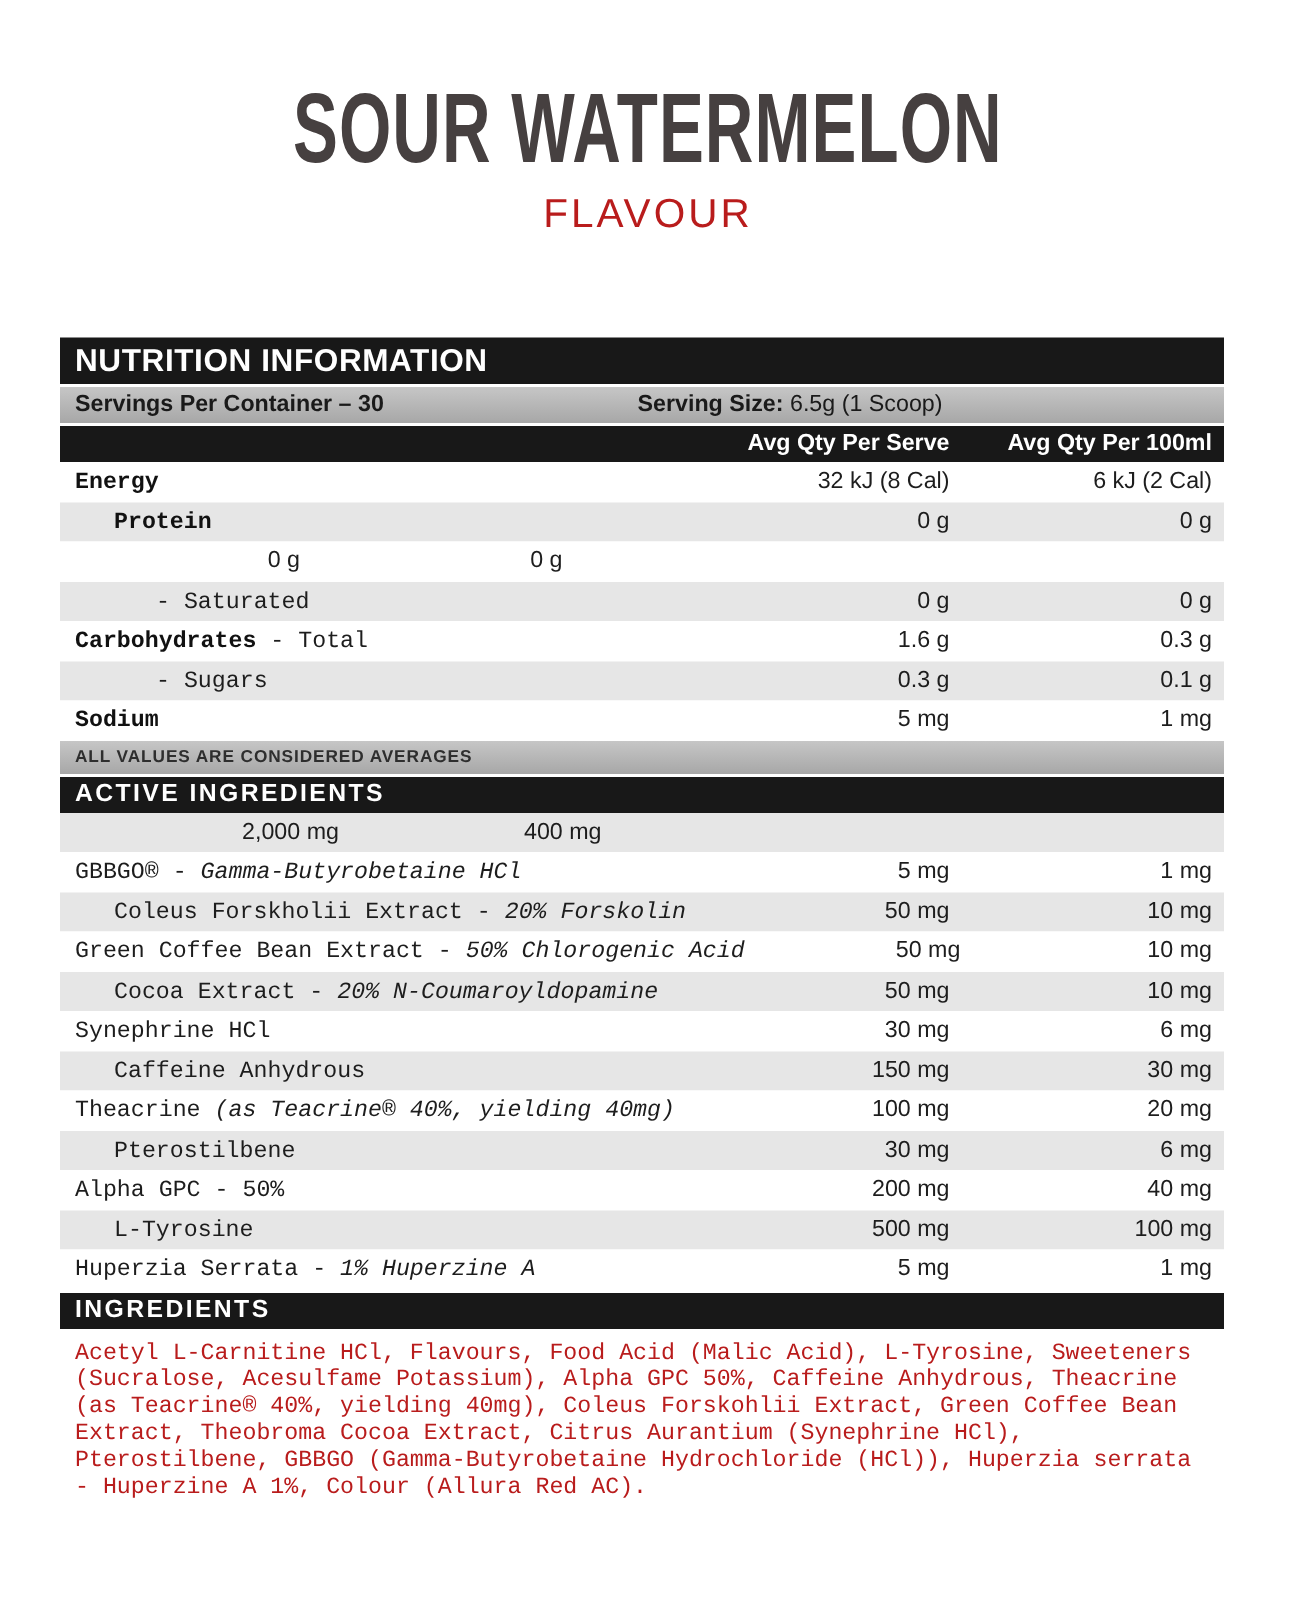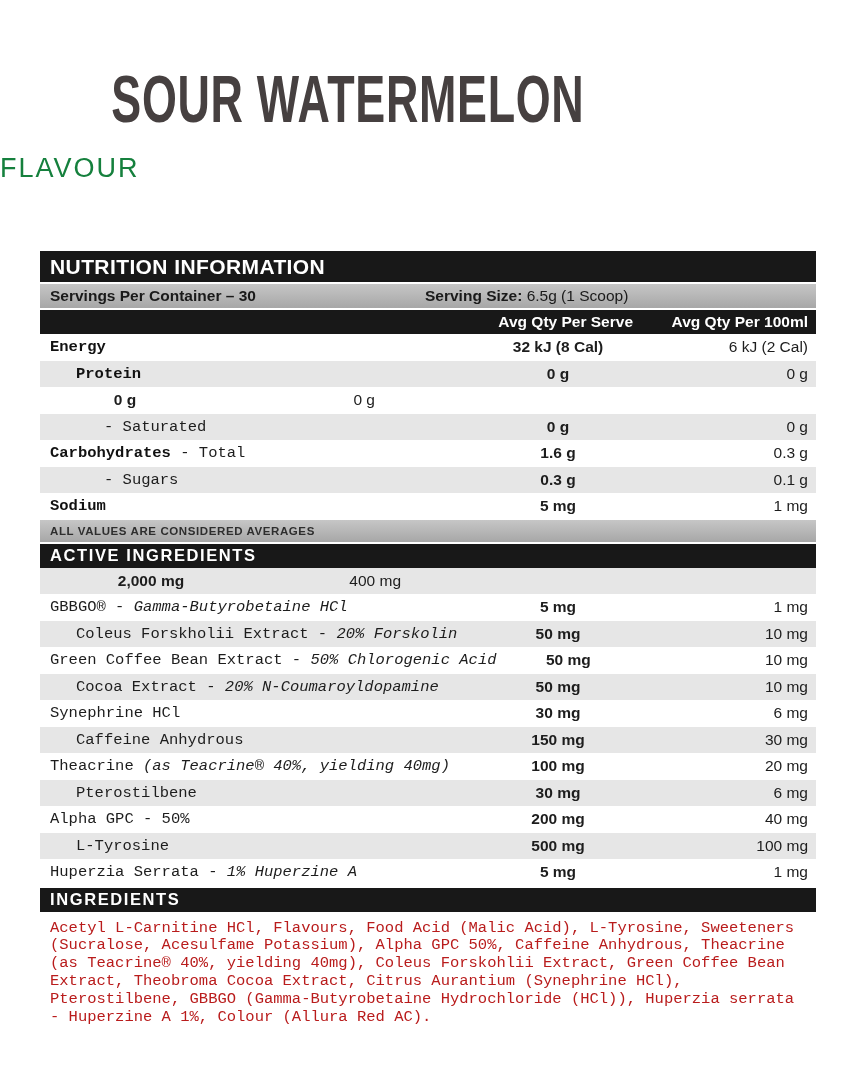--- a/index.html
+++ b/index.html
@@ -1,29 +1,29 @@
 <!DOCTYPE html>
 <html><head>
 <meta charset="utf-8">
 <style>
   html,body{margin:0;padding:0;}
   body{
     width:864px;height:1080px;background:#ffffff;
     font-family:"Liberation Sans", sans-serif;
     color:#1d1d1d;overflow:hidden;
   }
-  .brand{width:864px;padding-top:66px;}
+  .brand{width:864px;text-align:center;padding-top:52px;}
   .brand-title{
     display:inline-block;font-size:66px;font-weight:800;line-height:1;
     color:#464040;transform:scaleX(0.68);transform-origin:50% 50%;
     white-space:nowrap;letter-spacing:1px;
   }
   .brand-sub{
-    margin-top:21px;font-size:27px;font-weight:400;letter-spacing:2px;
-    color:#15803d;
+    margin-top:9px;font-size:27px;font-weight:400;letter-spacing:2px;
+    color:#b91c1c;
   }
   .label{width:776px;margin:67px 0 0 40px;}
   .bar-black{background:#181818;color:#ffffff;font-weight:700;}
   .nutri-header{
     height:31px;line-height:31px;font-size:21px;padding-left:10px;
     letter-spacing:0.4px;margin-bottom:2px;
   }
   .servings{
     height:24px;background:linear-gradient(#c6c6c6,#a7a7a7);
     display:flex;align-items:center;font-size:15.5px;color:#1a1a1a;
@@ -39,21 +39,21 @@
   .colhead .c1{width:150px;text-align:right;font-weight:700;}
   .colhead .c2{width:175px;text-align:right;font-weight:700;}
   .row{
     height:26.5px;display:flex;align-items:center;font-size:15.5px;
     padding:0 8px 0 10px;color:#1d1d1d;background:#ffffff;
   }
   .row.shade{background:#e6e6e6;padding-left:36px;}
   .row .name{flex:1;white-space:nowrap;font-family:Liberation Mono, monospace;}
   .row .name.indent{padding-left:28px;}
   .row .name b{font-weight:700;color:#111;}
-  .row .v1{width:150px;text-align:center;font-weight:bold;}
+  .row .v1{width:150px;text-align:right;}
   .row .v2{width:175px;text-align:right;}
   .note{
     height:22px;background:linear-gradient(#c6c6c6,#a7a7a7);
     display:flex;align-items:center;padding-left:10px;
     font-size:11.5px;font-weight:700;letter-spacing:0.6px;color:#2e2e2e;
   }
   .section{
     height:24px;display:flex;align-items:center;padding-left:10px;
     font-size:16.5px;letter-spacing:1.6px;margin-top:2px;
   }

